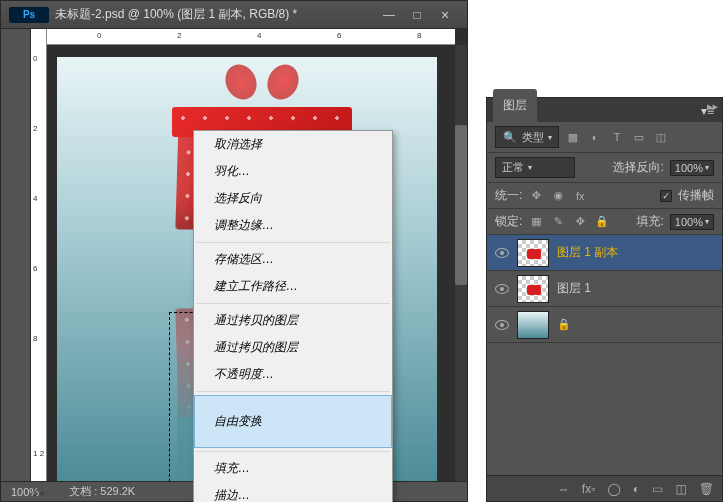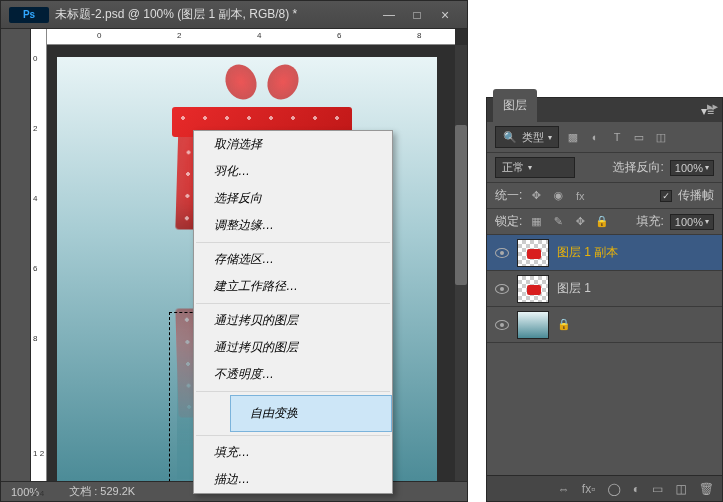--- a/index.html
+++ b/index.html
@@ -39,21 +39,21 @@
 .reflection .ribbon-v { top: 0; }
 .reflect-fade { position: absolute; inset: 0; background: linear-gradient(180deg, transparent, #4a8a96 80%); }
 .scroll-v { position: absolute; right: 0; top: 16px; bottom: 0; width: 12px; background: #3a3a3a; }
 .scroll-thumb { position: absolute; top: 80px; width: 12px; height: 160px; background: #6a6a6a; border-radius: 2px; }
 
 .statusbar { height: 20px; background: #535353; border-top: 1px solid #2a2a2a; display: flex; align-items: center; padding: 0 10px; color: #ccc; font-size: 11px; gap: 30px; }
 
 
 .context-menu { position: absolute; left: 193px; top: 130px; width: 200px; background: #f0f0f0; border: 1px solid #979797; box-shadow: 3px 3px 6px rgba(0,0,0,.3); font-size: 12px; color: #000; z-index: 100; }
 .menu-item { padding: 5px 20px; font-style: italic; }
-.menu-item.hover { background: #cde6f7; border: 1px solid #7bb3db; padding: 9px 19px; margin-left: 36px; }
+.menu-item.hover { background: #cde6f7; border: 1px solid #7bb3db; padding: 17px 19px; }
 .menu-sep { height: 1px; background: #d7d7d7; margin: 3px 2px; }
 
 
 .layers-panel { position: absolute; right: 0; top: 97px; width: 237px; height: 405px; background: #535353; border: 1px solid #282828; color: #ccc; font-size: 12px; }
 .panel-tabs { height: 24px; background: #3a3a3a; display: flex; align-items: flex-end; padding-left: 6px; }
 .panel-tab { padding: 8px 10px; background: #535353; border-radius: 3px 3px 0 0; font-size: 12px; }
 .panel-menu-btn { margin-left: auto; padding: 4px 8px; }
 .panel-row { display: flex; align-items: center; padding: 4px 8px; gap: 6px; border-bottom: 1px solid #3a3a3a; min-height: 26px; }
 .select-box { background: #3a3a3a; border: 1px solid #222; padding: 2px 6px; display: flex; align-items: center; gap: 4px; font-size: 11px; }
 .chevron { font-size: 8px; }

